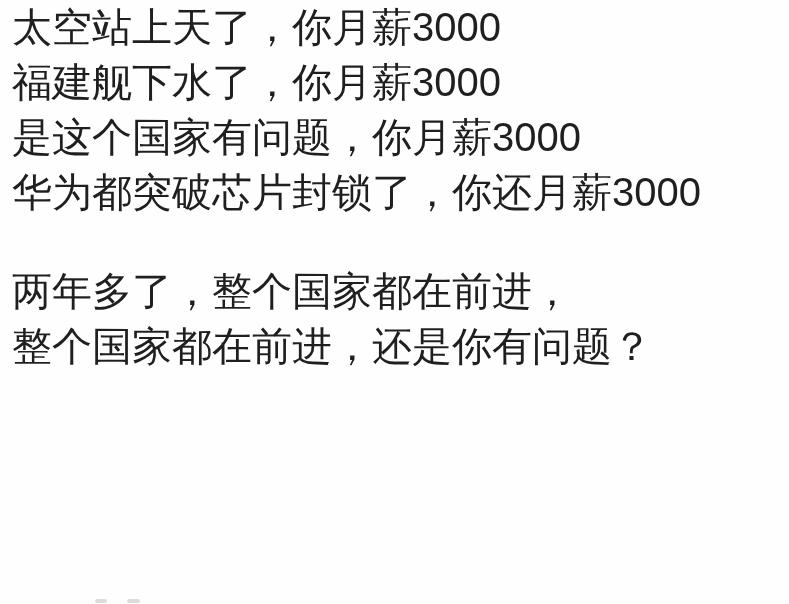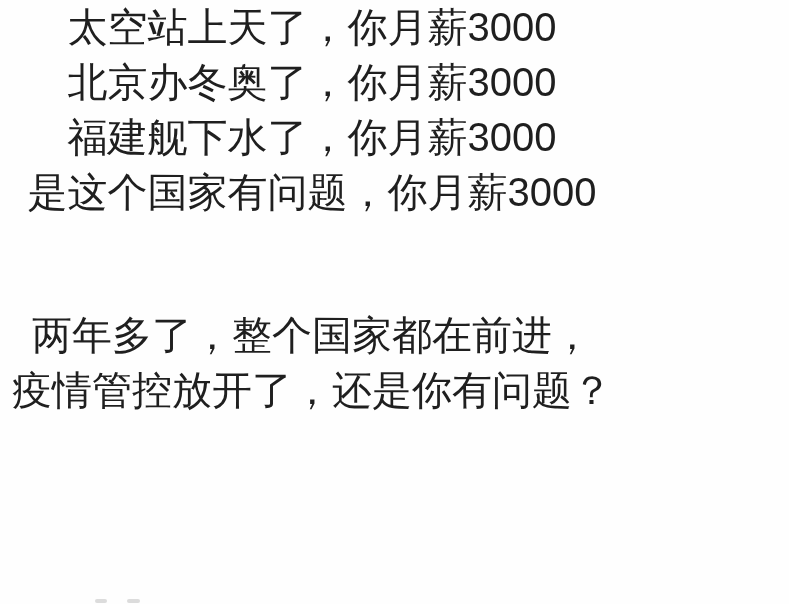--- a/index.html
+++ b/index.html
@@ -21,44 +21,43 @@
     color: #1f1f1f;
   }
   .meme-line {
     display: block;
     height: 55px;
     line-height: 55px;
     font-size: 40px;
     font-weight: 400;
     white-space: nowrap;
     letter-spacing: 0;
-    text-align: center;
   }
   .para-2 {
-    margin-top: 88px;
+    margin-top: 44px;
   }
   .cropped-fragment {
     position: absolute;
     height: 4px;
     border-radius: 2px;
     background: #dcdcdc;
   }
   .frag-1 { left: 95px;  top: 599px; width: 12px; }
   .frag-2 { left: 127px; top: 599px; width: 13px; }
 </style>
 </head>
 <body>
 
 <div class="meme-text">
   <div class="para-1">
     <div class="meme-line">太空站上天了，你月薪3000</div>
-    <div class="meme-line">北京办冬奥了，你月薪3000</div>
     <div class="meme-line">福建舰下水了，你月薪3000</div>
     <div class="meme-line">是这个国家有问题，你月薪3000</div>
+    <div class="meme-line">华为都突破芯片封锁了，你还月薪3000</div>
   </div>
   <div class="para-2">
     <div class="meme-line">两年多了，整个国家都在前进，</div>
-    <div class="meme-line">疫情管控放开了，还是你有问题？</div>
+    <div class="meme-line">整个国家都在前进，还是你有问题？</div>
   </div>
 </div>
 
 <div class="cropped-fragment frag-1"></div>
 <div class="cropped-fragment frag-2"></div>
 
 </body></html>

